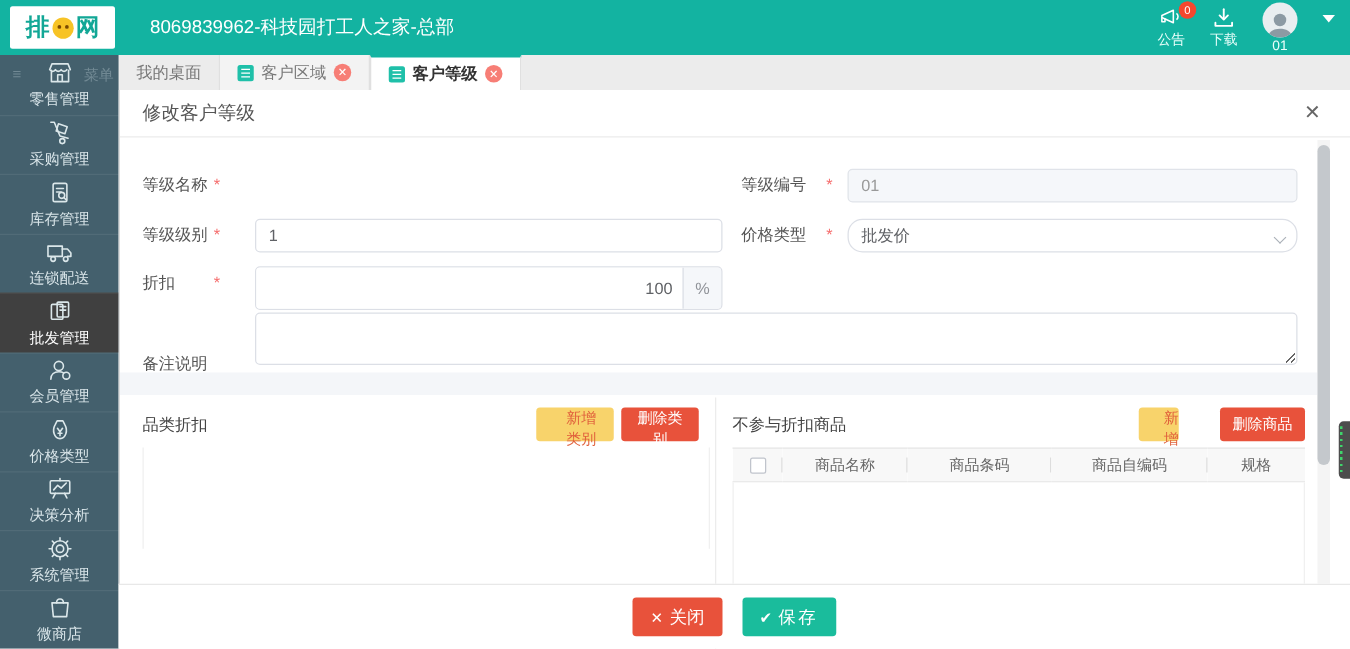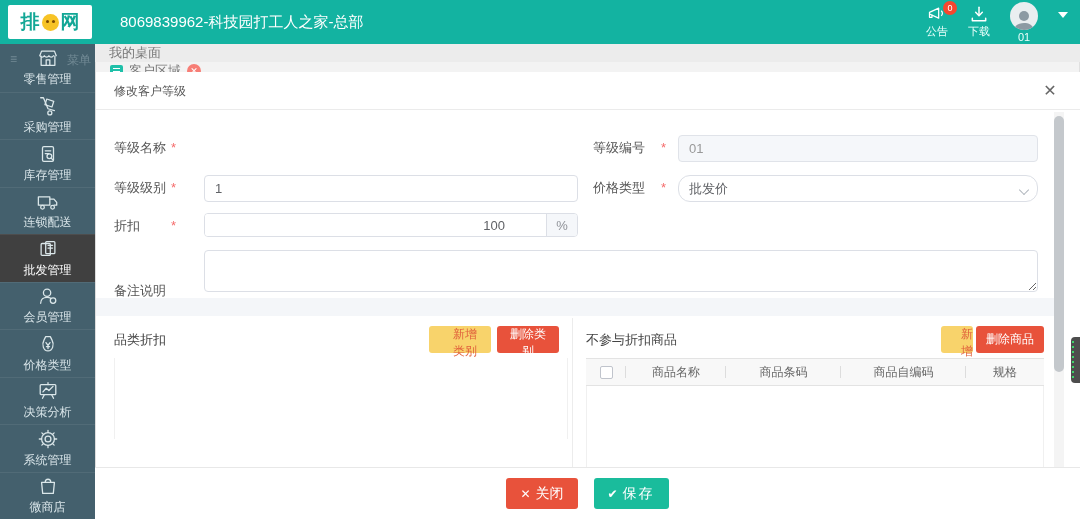--- a/index.html
+++ b/index.html
@@ -30,47 +30,47 @@
                border-top:1px solid rgba(255,255,255,0.07); cursor:pointer; position:relative; }
   .side-item:first-child { border-top:none; }
   .side-item .slabel { font-size:12px; color:#d9e5e9; margin-top:2px; }
   .side-item.active { background:#404040; }
   .side-item.active .slabel { color:#fff; }
   .side-item svg { stroke:#dbe7ea; fill:none; stroke-width:1.4; stroke-linecap:round; stroke-linejoin:round; }
   .menu-ghost { position:absolute; top:8px; left:10px; right:4px; display:flex; justify-content:space-between;
                 color:#a9bcc4; opacity:0.45; font-size:12px; pointer-events:none; }
 
   
-  .tabbar { position:absolute; left:95px; top:44px; width:985px; height:28px; background:#ececec; display:flex; align-items:stretch;flex-direction:column; }
+  .tabbar { position:absolute; left:95px; top:44px; width:985px; height:28px; background:#ececec; display:flex; align-items:stretch; }
   .tab { display:flex; align-items:center; gap:6px; padding:0 14px; font-size:13px; color:#777; cursor:pointer; }
   .tab.mid { background:#f3f3f3; border-left:1px solid #e0e0e0; border-right:1px solid #e0e0e0; }
   .tab.active { background:#fff; border-top:2px solid #13b3a1; color:#333; font-weight:bold; border-left:1px solid #e0e0e0; border-right:1px solid #e0e0e0; }
   .doc-ic { width:13px; height:13px; background:#1fc0a9; border-radius:2px; position:relative; flex:0 0 13px; }
   .doc-ic::before { content:""; position:absolute; left:3px; top:3px; width:7px; height:1.5px; background:#fff;
                     box-shadow:0 3px 0 #fff, 0 6px 0 #fff; }
   .tab-close { width:14px; height:14px; border-radius:50%; background:#f77e76; color:#fff; font-size:9px; line-height:14px;
                text-align:center; cursor:pointer; flex:0 0 14px; }
 
   
   .content { position:absolute; left:95px; top:72px; width:985px; height:447px; background:#fff; border-left:1px solid #ddd; }
   .modal-header { position:absolute; left:0; top:0; width:100%; height:38px; border-bottom:1px solid #ebebeb; }
-  .modal-title { position:absolute; left:18px; top:0; line-height:38px; font-size:12px; color:#555; }
+  .modal-title { position:absolute; left:18px; top:0; line-height:38px; font-size:15px; color:#555; }
   .modal-close { position:absolute; right:20px; top:9px; width:20px; height:20px; text-align:center; line-height:20px;
                  font-size:16px; color:#666; cursor:pointer; }
 
   .flabel { position:absolute; font-size:13px; color:#555; line-height:26px; }
   .star { position:absolute; color:#f56c6c; font-size:13px; line-height:26px; }
   .inp { position:absolute; height:27px; border:1px solid #dcdfe6; border-radius:4px; padding:0 10px; font-size:13px;
          color:#606266; font-family:inherit; outline:none; background:#fff; }
   .inp:disabled { background:#f5f7fa; color:#999; border-color:#e0e3e9; }
   .sel { position:absolute; height:27px; border:1px solid #dcdfe6; border-radius:12px; padding:0 26px 0 10px; font-size:13px;
          color:#606266; line-height:25px; background:#fff; cursor:pointer; }
   .sel .chev { position:absolute; right:9px; top:10px; width:8px; height:8px; border-right:1.5px solid #aab0b8;
                border-bottom:1.5px solid #aab0b8; transform:rotate(45deg) scale(0.9); }
-  .inp-group { position:absolute; height:24px; border:1px solid #dcdfe6; border-radius:4px; display:flex; overflow:hidden; background:#fff;gap:33px; }
+  .inp-group { position:absolute; height:35px; border:1px solid #dcdfe6; border-radius:4px; display:flex; overflow:hidden; background:#fff; }
   .inp-group input { flex:1; border:none; outline:none; text-align:right; padding:0 8px; font-size:13px; color:#606266; font-family:inherit; }
   .inp-addon { width:31px; background:#f5f7fa; border-left:1px solid #dcdfe6; color:#909399; font-size:13px;
                display:flex; align-items:center; justify-content:center; }
   textarea.inp { height:42px; resize:both; padding-top:5px; }
 
   .band { position:absolute; left:0; top:226px; right:26px; height:18px; background:#f4f6f9; }
 
   .panel-title { position:absolute; font-size:13px; color:#444; line-height:27px; }
   .btn-sm { position:absolute; height:27px; border:none; border-radius:3px; font-size:12px; cursor:pointer;
             font-family:inherit; padding:0 10px; }
@@ -289,21 +289,21 @@
   <span class="panel-title" style="left:18px; top:254px;">品类折扣</span>
   <button class="btn-sm btn-yellow" style="left:333px; top:254px; width:62px;">新增类别</button>
   <button class="btn-sm btn-red" style="left:401px; top:254px; width:62px;">删除类别</button>
   <div class="grid" style="left:18px; width:454px;">
     <div class="tbody"></div>
   </div>
 
   <div class="v-divider"></div>
 
   <span class="panel-title" style="left:490px; top:254px;">不参与折扣商品</span>
-  <button class="btn-sm btn-yellow" style="left:845px; top:254px; width:32px;font-family:Liberation Mono, monospace;">新增</button>
+  <button class="btn-sm btn-yellow" style="left:815px; top:254px; width:32px;font-family:Liberation Mono, monospace;">新增</button>
   <button class="btn-sm btn-red" style="left:880px; top:254px; width:68px;">删除商品</button>
   <div class="grid" style="left:490px; width:458px;">
     <table>
       <tbody>
           <tr>
         <th style="width:40px;">
           <span class="chk"></span>
         </th>
         <th style="width:100px;">商品名称</th>
         <th style="width:115px;">商品条码</th>

